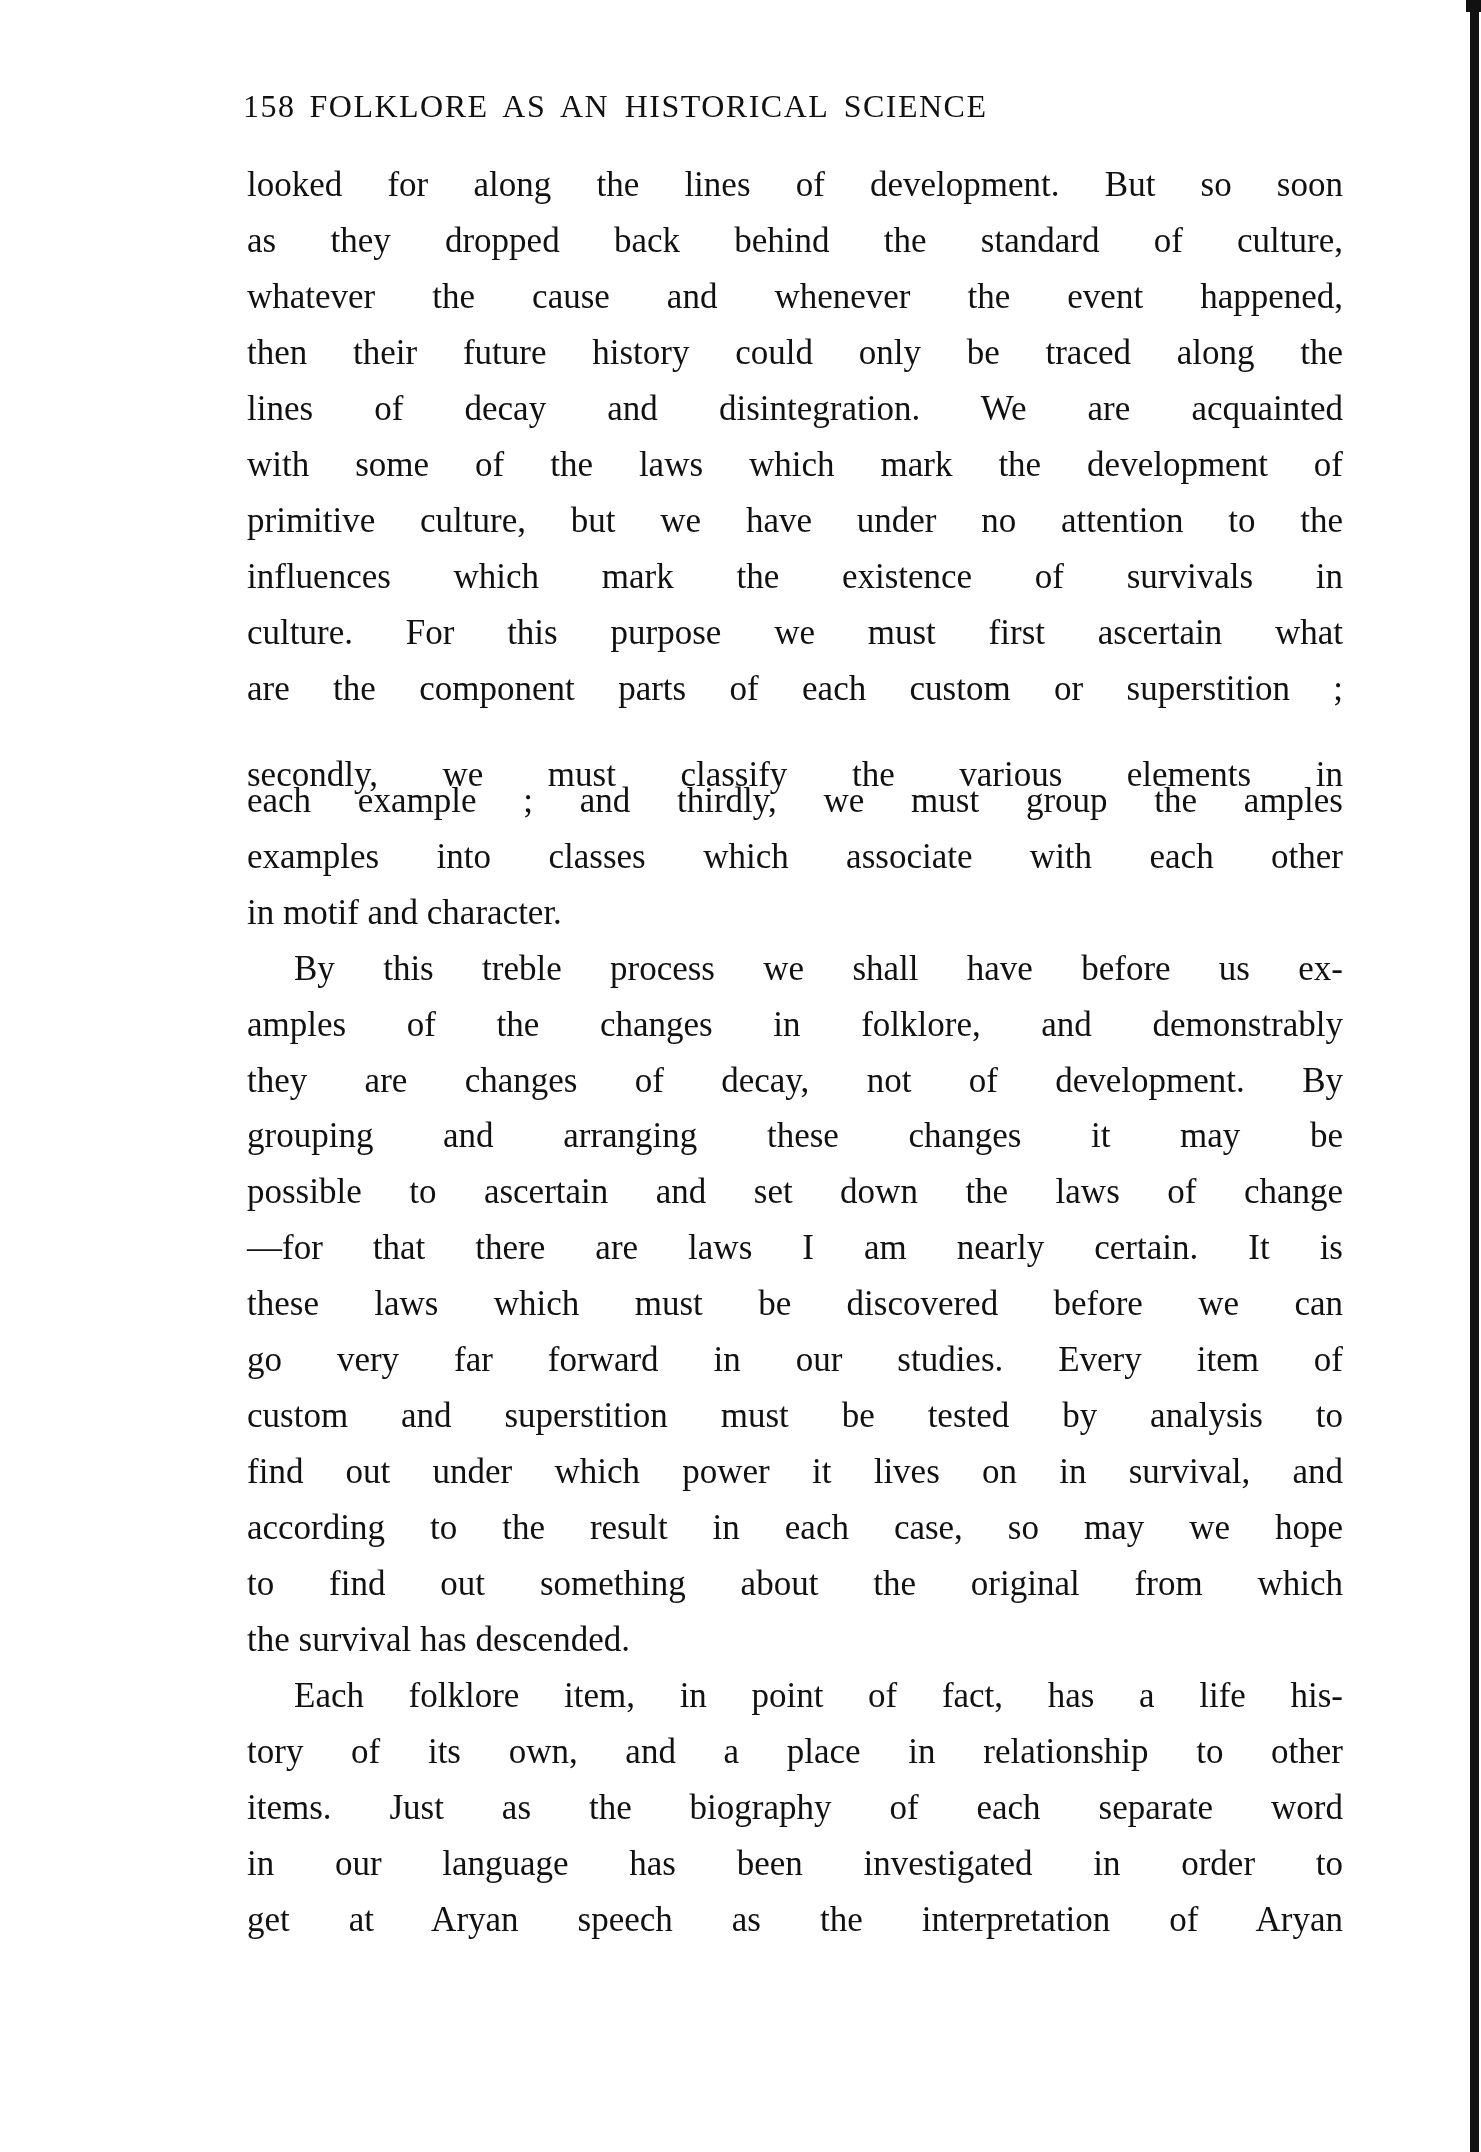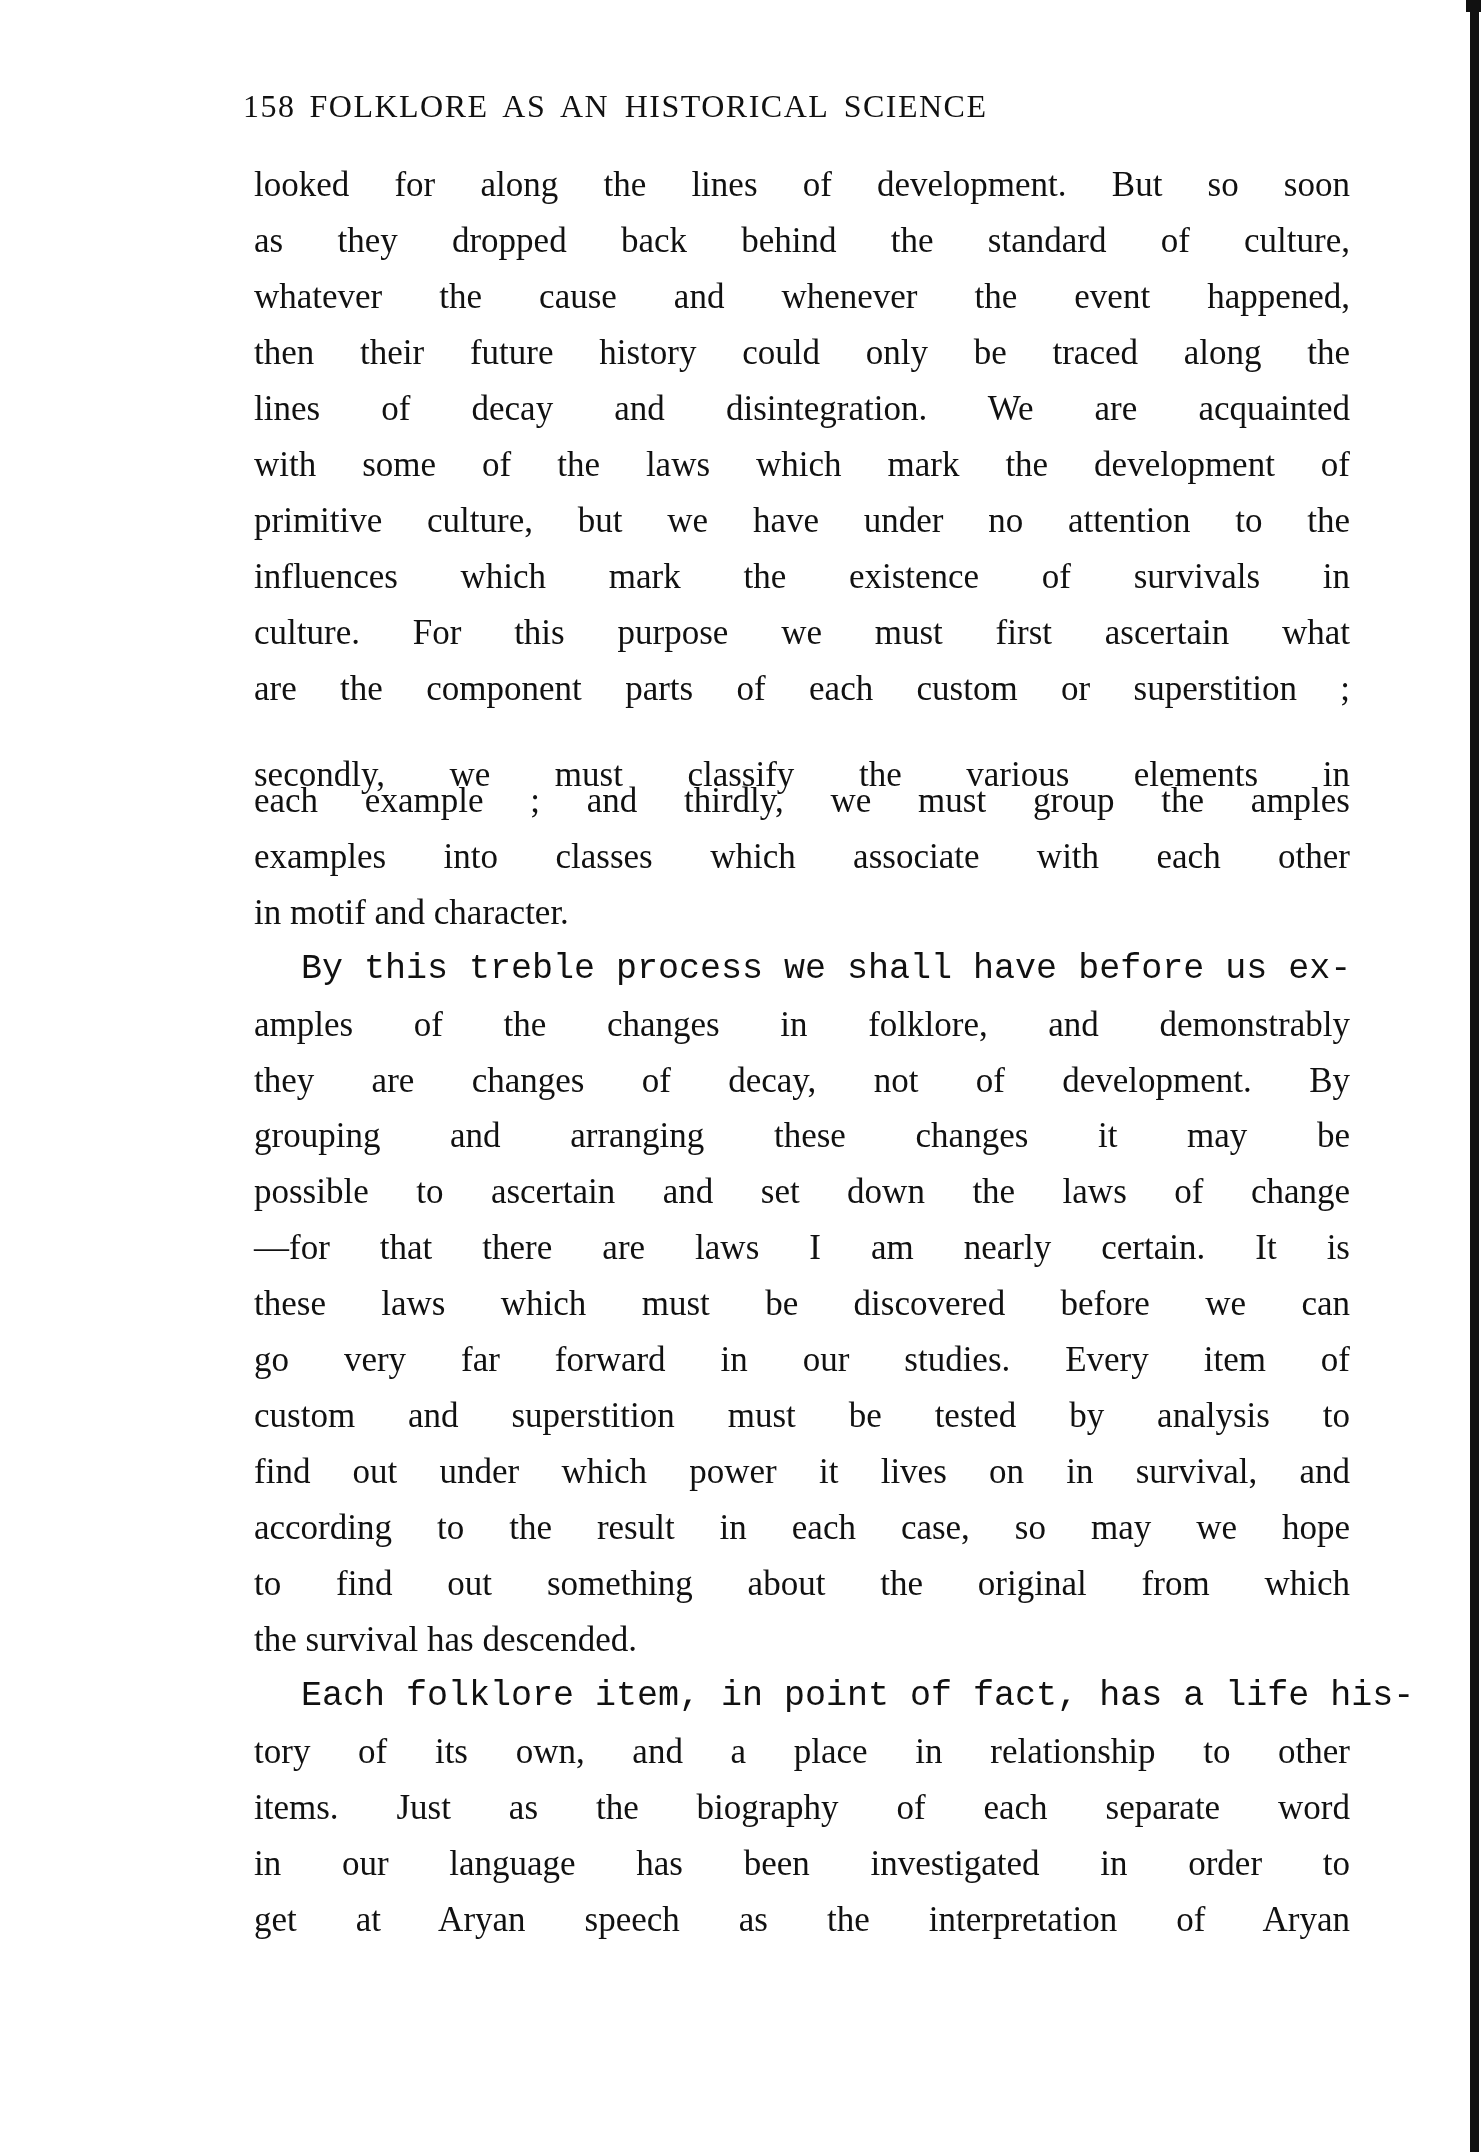--- a/index.html
+++ b/index.html
@@ -9,27 +9,27 @@
   .edge-top { position: absolute; left: 1466px; top: 0; width: 15px; height: 12px; background: #111; }
   .running-head {
     position: absolute; left: 243px; top: 88px; width: 1030px;
     font-family: "Liberation Serif", "DejaVu Serif", serif;
     font-size: 32px; letter-spacing: 1.5px; color: #111; white-space: nowrap;
     word-spacing: 6px;
   }
   .running-head .pgnum { margin-right: 14px; }
   .body-text { position: absolute; left: 242px; top: 0; width: 1096px; }
   .line {
-    position: absolute; left: 12px; width: 1096px; height: 56px;
+    position: absolute; left: 5px; width: 1096px; height: 56px;
     font-family: "Liberation Serif", "DejaVu Serif", serif;
     font-size: 35px; line-height: 56px; color: #111;
     text-align: justify; text-align-last: justify; white-space: nowrap;
   }
   .line.last { text-align-last: left; }
-  .line.indent { text-indent: 47px; font-family: Liberation Mono, monospace; }
+  .line.indent { text-indent: 47px; }
 </style>
 </head>
 <body>
 
 <div class="page">
   <div class="edge-top"></div>
   <div class="edge"></div>
 
   <div class="running-head">
     <span class="pgnum">158</span><span>FOLKLORE AS AN HISTORICAL SCIENCE</span>

